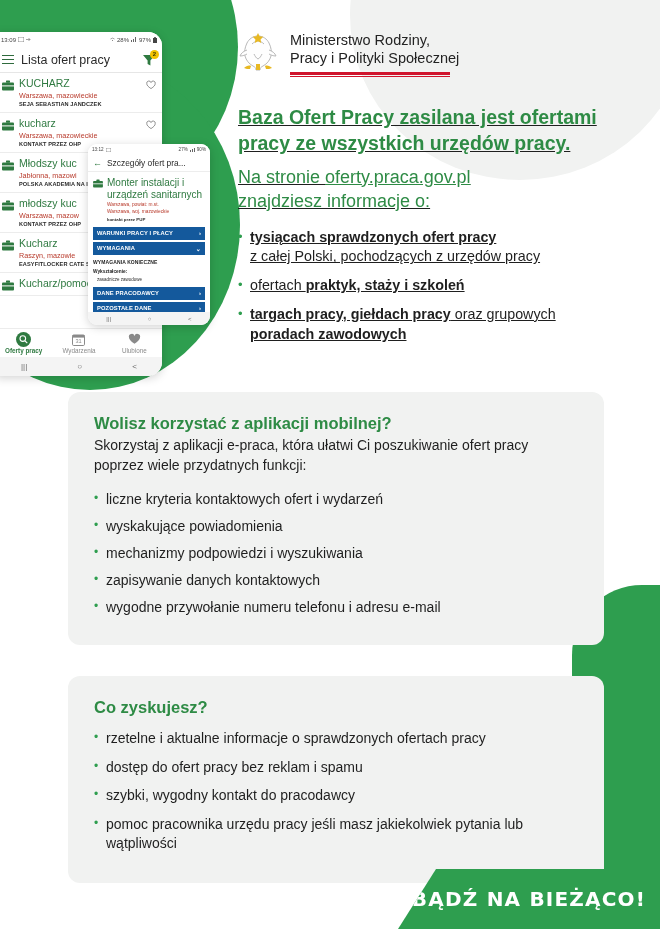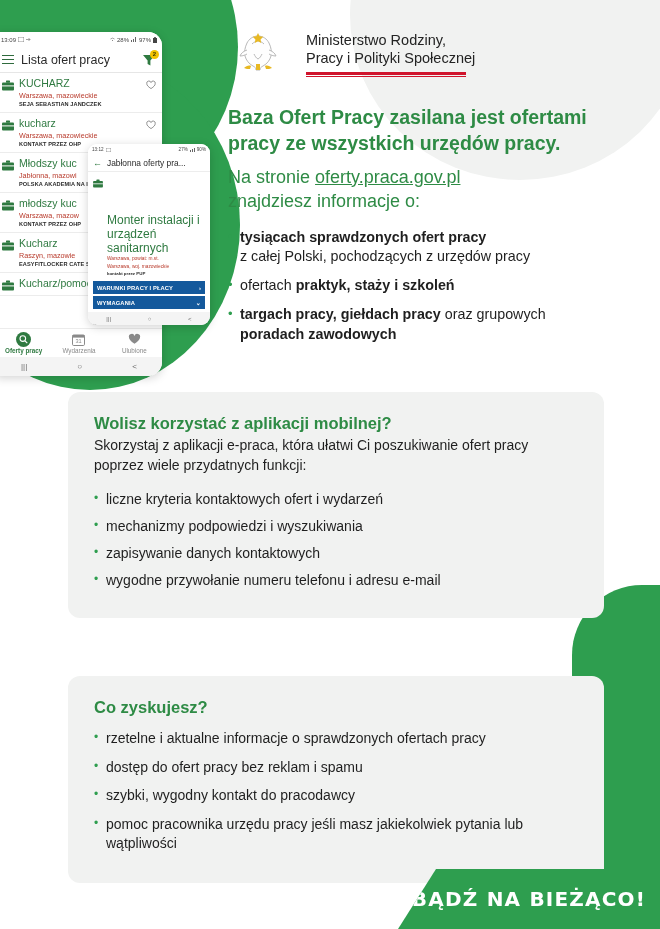--- a/index.html
+++ b/index.html
@@ -37,32 +37,32 @@
   }
   .footer-banner .txt{
     color:#ffffff; font-size:20px; font-weight:bold; letter-spacing:1.2px;
     font-family:"DejaVu Sans", sans-serif;
     transform:skewX(-6px) scaleY(1.08);
   }
 
   
   .logo-block{
     position:absolute; left:236px; top:30px; z-index:5;
-    display:flex; align-items:flex-start; gap:26px;
+    display:flex; align-items:flex-start; gap:10px;
   }
   .eagle{ width:44px; height:50px; flex:0 0 auto; }
   .logo-text-wrap{ padding-top:2px; }
   .logo-text{
     font-size:14.5px; line-height:1.22; color:#232323; white-space:nowrap;
   }
   .logo-rule{ margin-top:5px; width:160px; height:3px; background:#d0142c; }
   .logo-rule-thin{ width:160px; height:1px; background:#d0142c; margin-top:1px; }
 
   
-  .hero{ position:absolute; left:228px; top:105px; width:412px; z-index:5; }
+  .hero{ position:absolute; left:238px; top:105px; width:412px; z-index:5;text-decoration:underline; }
   .hero h1{
     color:#2e8b45; font-size:19.5px; font-weight:bold; line-height:1.33;
   }
   .hero .sub{
     margin-top:9px; color:#2e8b45; font-size:18px; line-height:1.33;
   }
   .hero .sub a{ color:#2e8b45; text-decoration:underline; }
   .hero-list{ margin-top:14px; list-style:none; }
   .hero-list li{
     position:relative; padding-left:12px; font-size:14.3px;
@@ -165,21 +165,21 @@
   }
   #phone-detail .statusbar{ height:11px; font-size:4.6px; padding:0 4px; }
   .d-appbar{
     height:17px; display:flex; align-items:center; gap:5px; padding:0 5px;
     border-bottom:1px solid #ededed;
   }
   .backarrow{ color:#2f7a41; font-size:9px; line-height:1; }
   .d-title{ font-size:8.4px; color:#2b2b2b; }
   .d-offer{ display:flex; gap:4px; padding:5px 5px 3px 5px; }
   .d-offer .briefcase{ width:10px; height:9px; }
-  .d-otitle{ font-size:12px; color:#2f7a41; line-height:1.18;margin-top:36px; }
+  .d-otitle{ font-size:10px; color:#2f7a41; line-height:1.18; }
   .d-oloc{ font-size:4.8px; color:#b83a2b; line-height:1.3; margin-top:1px; }
   .d-ocontact{ font-size:4.4px; color:#2b2b2b; font-weight:bold; margin-top:1.5px; }
   .bluebar{
     margin:2px 5px; height:13px; background:#14599c;
     display:flex; align-items:center; justify-content:space-between;
     padding:0 4px; color:#fff; font-size:5.8px; font-weight:bold;
     letter-spacing:.1px;
   }
   .bluebar .chev{ font-size:6px; }
   .d-sechead{
@@ -376,21 +376,21 @@
           <rect x="0" y="2" width="1" height="2" fill="#666"></rect>
           <rect x="2" y="1" width="1" height="3" fill="#666"></rect>
           <rect x="4" y="0" width="1" height="4" fill="#666"></rect>
         </svg>
       <span>90%</span>
     </span>
   </div>
 
   <div class="d-appbar">
     <span class="backarrow">←</span>
-    <span class="d-title">Jabłonna oferty pra...</span>
+    <span class="d-title">Szczegóły ofert pra...</span>
   </div>
 
   <div class="d-offer">
     <svg class="briefcase" viewBox="0 0 12 11">
         <rect x="0" y="2.5" width="12" height="8" rx="1" fill="#2f7a41"></rect>
         <rect x="4" y=".5" width="4" height="2.2" rx=".6" fill="#2f7a41"></rect>
         <rect x="0" y="5.4" width="12" height="1" fill="#fff"></rect>
       </svg>
     <span>
       <span class="d-otitle" style="display:block">Monter instalacji i urządzeń sanitarnych</span>
@@ -468,20 +468,21 @@
       <b>targach pracy, giełdach pracy</b><span> oraz grupowych </span><br><b>poradach zawodowych</b>
     </li>
   </ul>
 </div>
 
 <div class="card" id="card-app">
   <h2>Wolisz korzystać z aplikacji mobilnej?</h2>
   <div class="lead">Skorzystaj z aplikacji e-praca, która ułatwi Ci poszukiwanie ofert pracy poprzez wiele przydatnych funkcji:</div>
   <ul class="bullets">
     <li>liczne kryteria kontaktowych ofert i wydarzeń</li>
+    <li>wyskakujące powiadomienia</li>
     <li>mechanizmy podpowiedzi i wyszukiwania</li>
     <li>zapisywanie danych kontaktowych</li>
     <li>wygodne przywołanie numeru telefonu i adresu e-mail</li>
   </ul>
 </div>
 
 <div class="card" id="card-gain">
   <h2>Co zyskujesz?</h2>
   <ul class="bullets">
     <li>rzetelne i aktualne informacje o sprawdzonych ofertach pracy</li>

